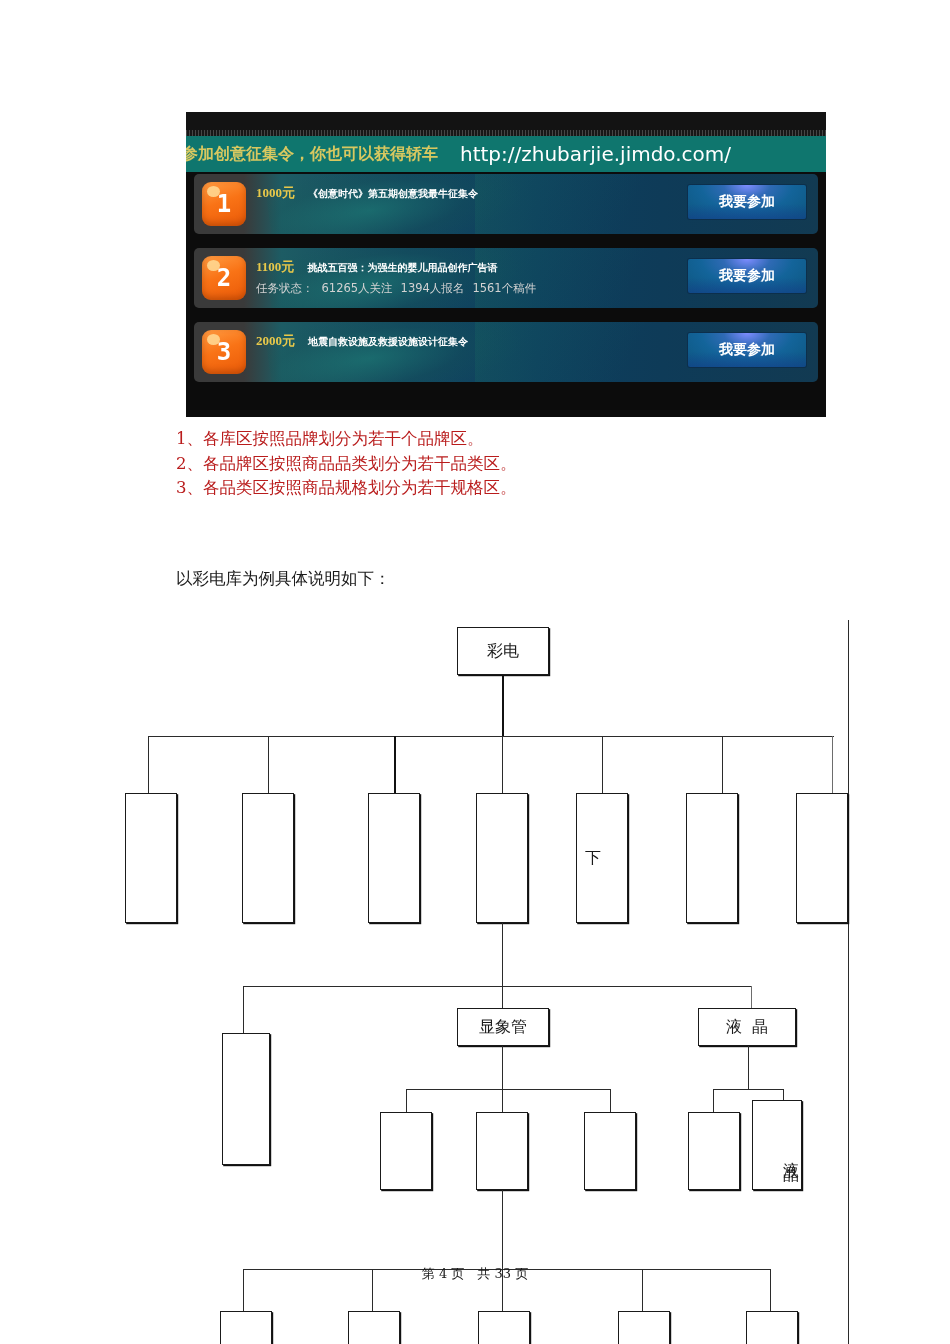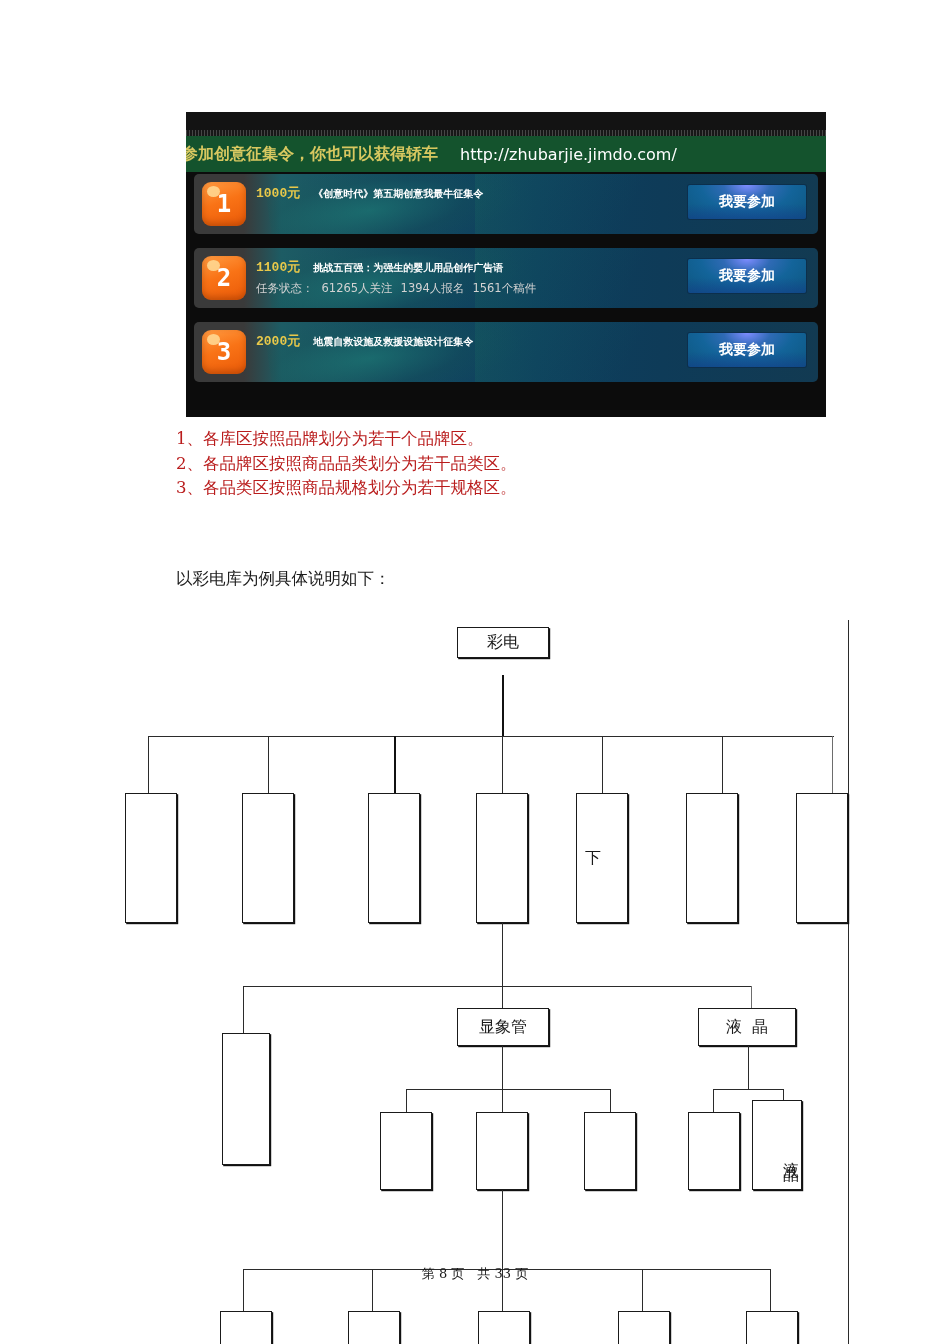--- a/index.html
+++ b/index.html
@@ -21,30 +21,30 @@
     position:absolute;left:0;top:0;width:100%;height:18px;
     background:#131313;
   }
   .ad-dots{
     position:absolute;left:0;top:18px;width:100%;height:6px;
     background:repeating-linear-gradient(90deg,#5a5a5a 0 1px,#1b1b1b 1px 3px);
     opacity:.75;
   }
   .ad-headline{
     position:absolute;left:0;top:24px;width:100%;height:36px;
-    background:#14532d;
+    background:#0f766e;
     display:flex;align-items:center;
   }
   .ad-headline-text{
     color:#d8c860;font-size:16px;font-weight:bold;
     letter-spacing:0px;margin-left:-4px;
     white-space:nowrap;
   }
   .ad-headline-url{
-    color:#ffffff;font-size:16px;margin-left:22px;white-space:nowrap;
+    color:#ffffff;font-size:20px;margin-left:22px;white-space:nowrap;
     font-family:"DejaVu Sans","Liberation Sans",sans-serif;
   }
 
   .ad-rows{position:absolute;left:0;top:62px;width:100%;}
   .ad-row{
     position:relative;
     height:60px;margin:0 8px 14px 8px;
     border-radius:5px;
     background:linear-gradient(90deg,#3a3a3a 0%,#3a3a3a 8%,#1d5c64 14%,#13485f 34%,#0d3f5e 55%,#0e3b58 75%,#123a52 100%);
     overflow:hidden;
@@ -73,21 +73,21 @@
     content:"";position:absolute;left:5px;top:4px;width:13px;height:11px;
     border-radius:50%;background:rgba(255,220,150,.85);
   }
   .ad-badge span{position:relative;z-index:2;}
   .ad-text{
     position:absolute;left:62px;top:8px;right:140px;
   }
   .ad-line1{white-space:nowrap;}
   .ad-price{
     color:#e8c84a;font-size:13px;font-weight:bold;
-    font-family:Liberation Mono, monospace;
+    font-family:Liberation Serif, serif;
   }
   .ad-title{
     color:#ffffff;font-size:10px;font-weight:bold;margin-left:8px;
   }
   .ad-line2{
     margin-top:5px;color:#d2d2d2;font-size:11.5px;white-space:nowrap;
   }
   .ad-line2 .seg{margin-right:8px;}
   .ad-join{
     position:absolute;right:12px;top:11px;width:118px;height:34px;
@@ -212,21 +212,21 @@
   <div>2、各品牌区按照商品品类划分为若干品类区。</div>
   <div>3、各品类区按照商品规格划分为若干规格区。</div>
 </div>
 
 <div class="doc-para">以彩电库为例具体说明如下：</div>
 
 <div class="diagram">
 
   <div class="ln v" style="left:848px;top:620px;height:724px;"></div>
 
-  <div class="node" style="left:457px;top:627px;width:92px;height:31px;">彩电</div>
+  <div class="node" style="left:457px;top:627px;width:92px;height:48px;">彩电</div>
   <div class="ln v thick" style="left:502px;top:675px;height:62px;"></div>
 
   <div class="ln h" style="left:148px;top:736px;width:686px;"></div>
 
   <div class="ln v" style="left:148px;top:736px;height:57px;"></div>
   <div class="ln v" style="left:268px;top:736px;height:57px;"></div>
   <div class="ln v thick" style="left:394px;top:736px;height:57px;"></div>
   <div class="ln v" style="left:502px;top:736px;height:57px;"></div>
   <div class="ln v" style="left:602px;top:736px;height:57px;"></div>
   <div class="ln v" style="left:722px;top:736px;height:57px;"></div>
@@ -280,13 +280,13 @@
   <div class="ln h" style="left:596px;top:1269px;width:174px;"></div>
 
   <div class="node" style="left:220px;top:1311px;width:52px;height:40px;"></div>
   <div class="node" style="left:348px;top:1311px;width:52px;height:40px;"></div>
   <div class="node" style="left:478px;top:1311px;width:52px;height:40px;"></div>
   <div class="node" style="left:618px;top:1311px;width:52px;height:40px;"></div>
   <div class="node" style="left:746px;top:1311px;width:52px;height:40px;"></div>
 
 </div>
 
-<div class="page-footer">第 8 页　共 33 页</div>
+<div class="page-footer">第 4 页　共 33 页</div>
 
 </body></html>

